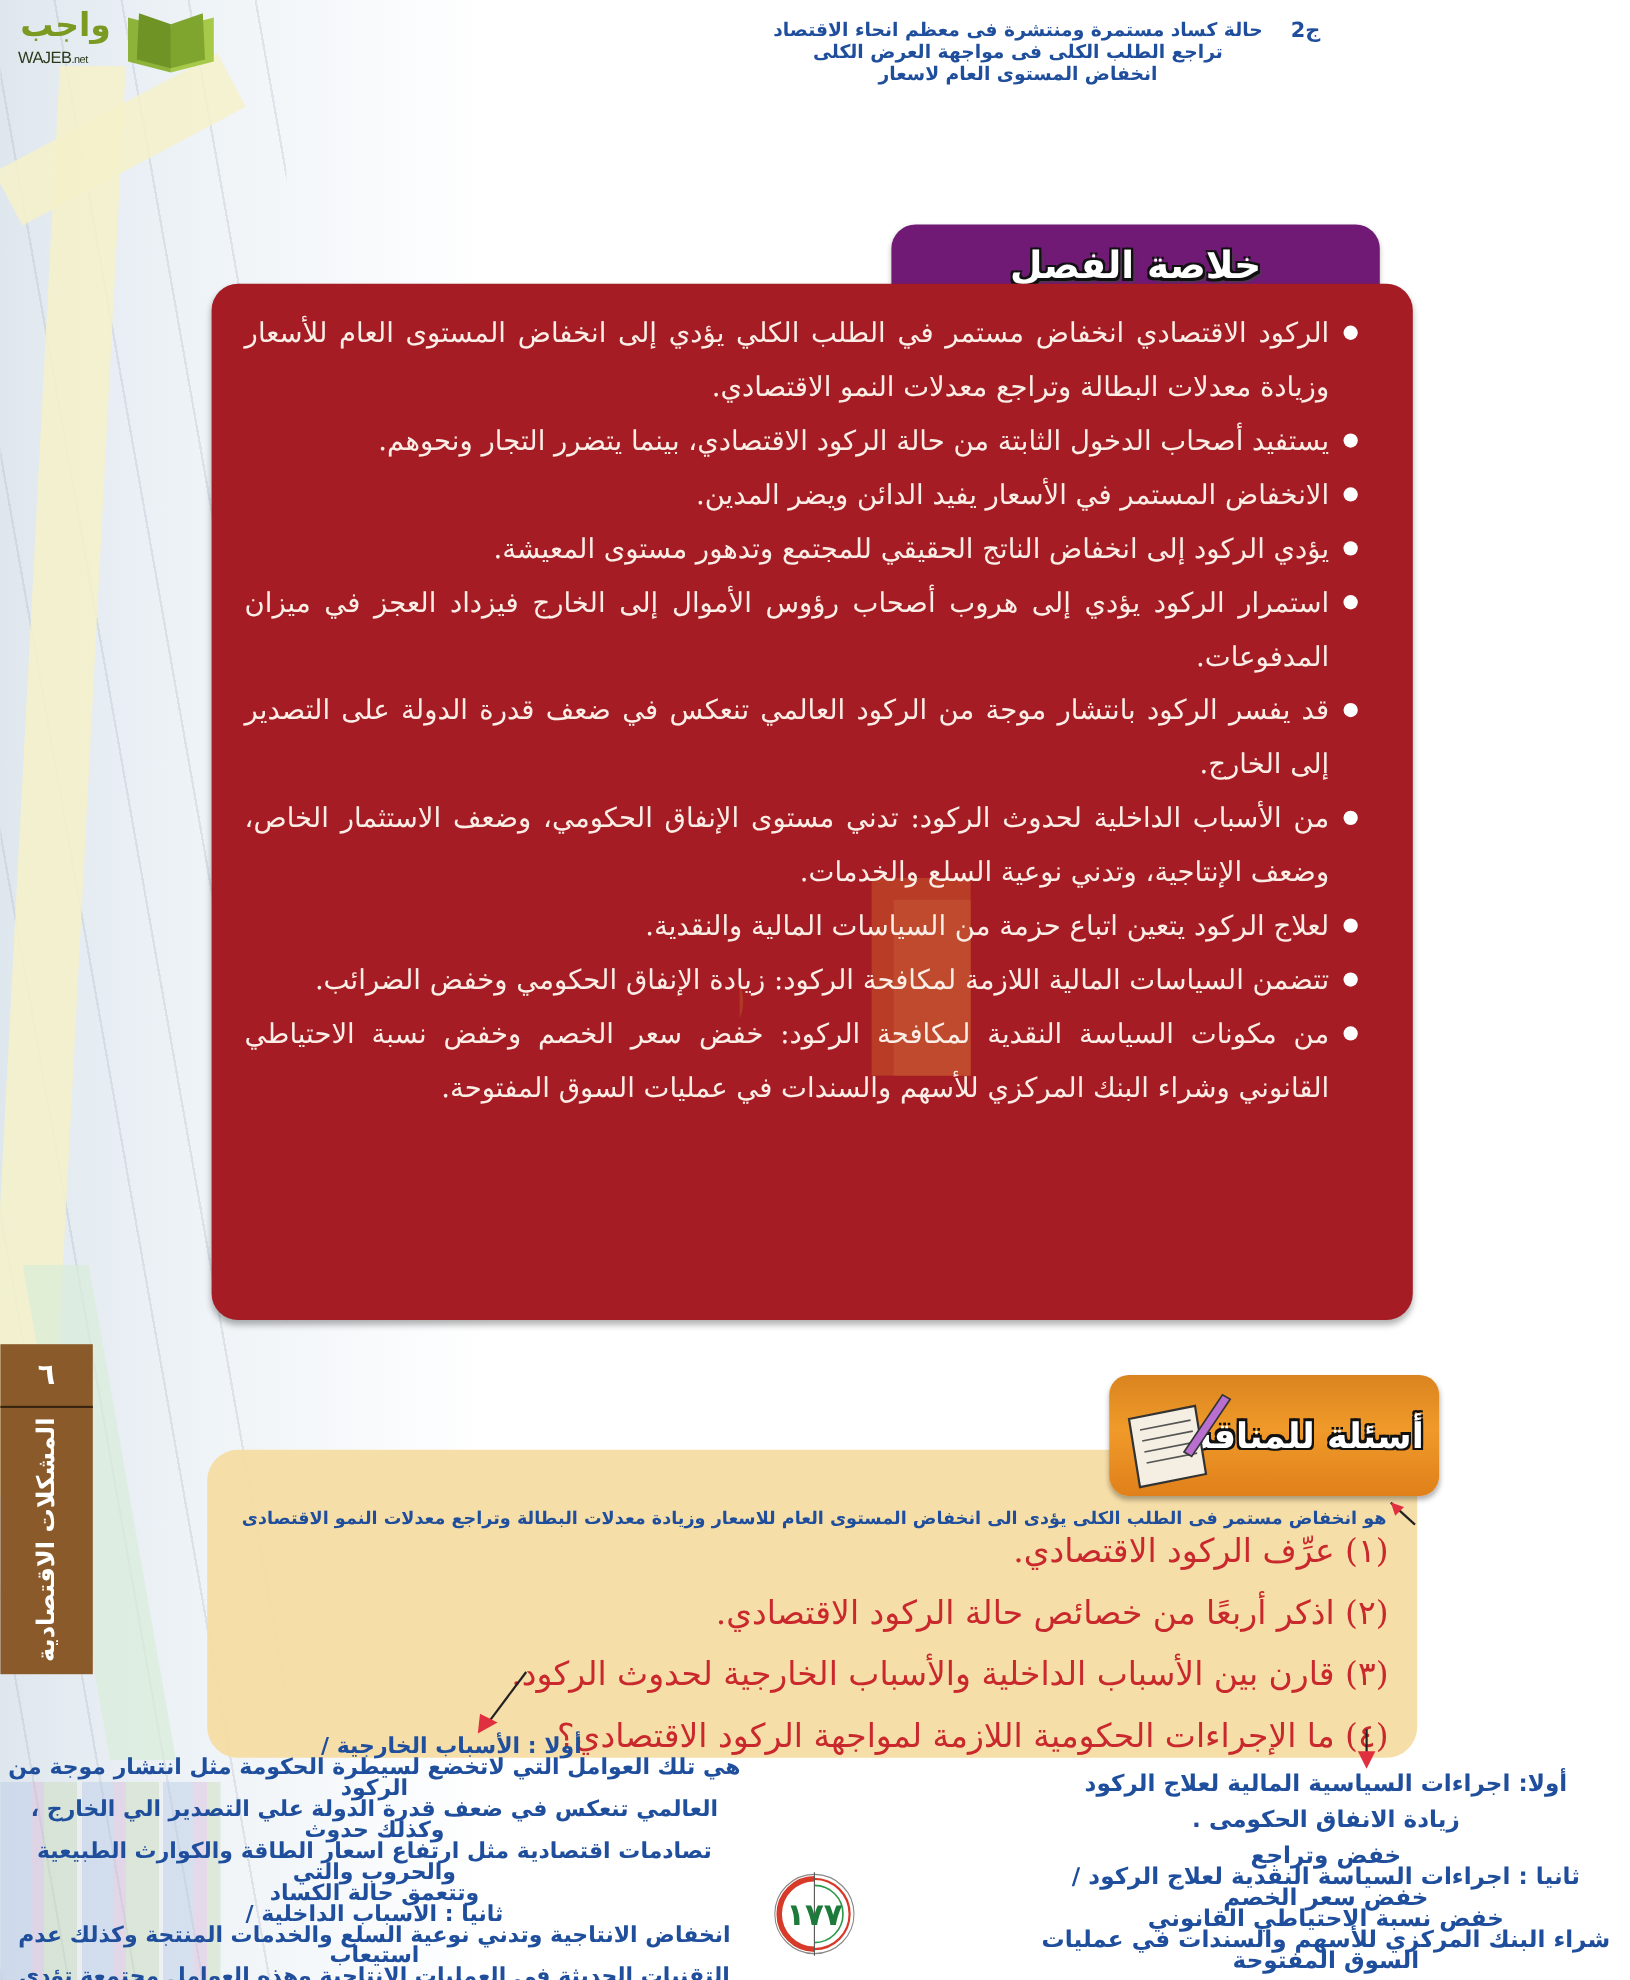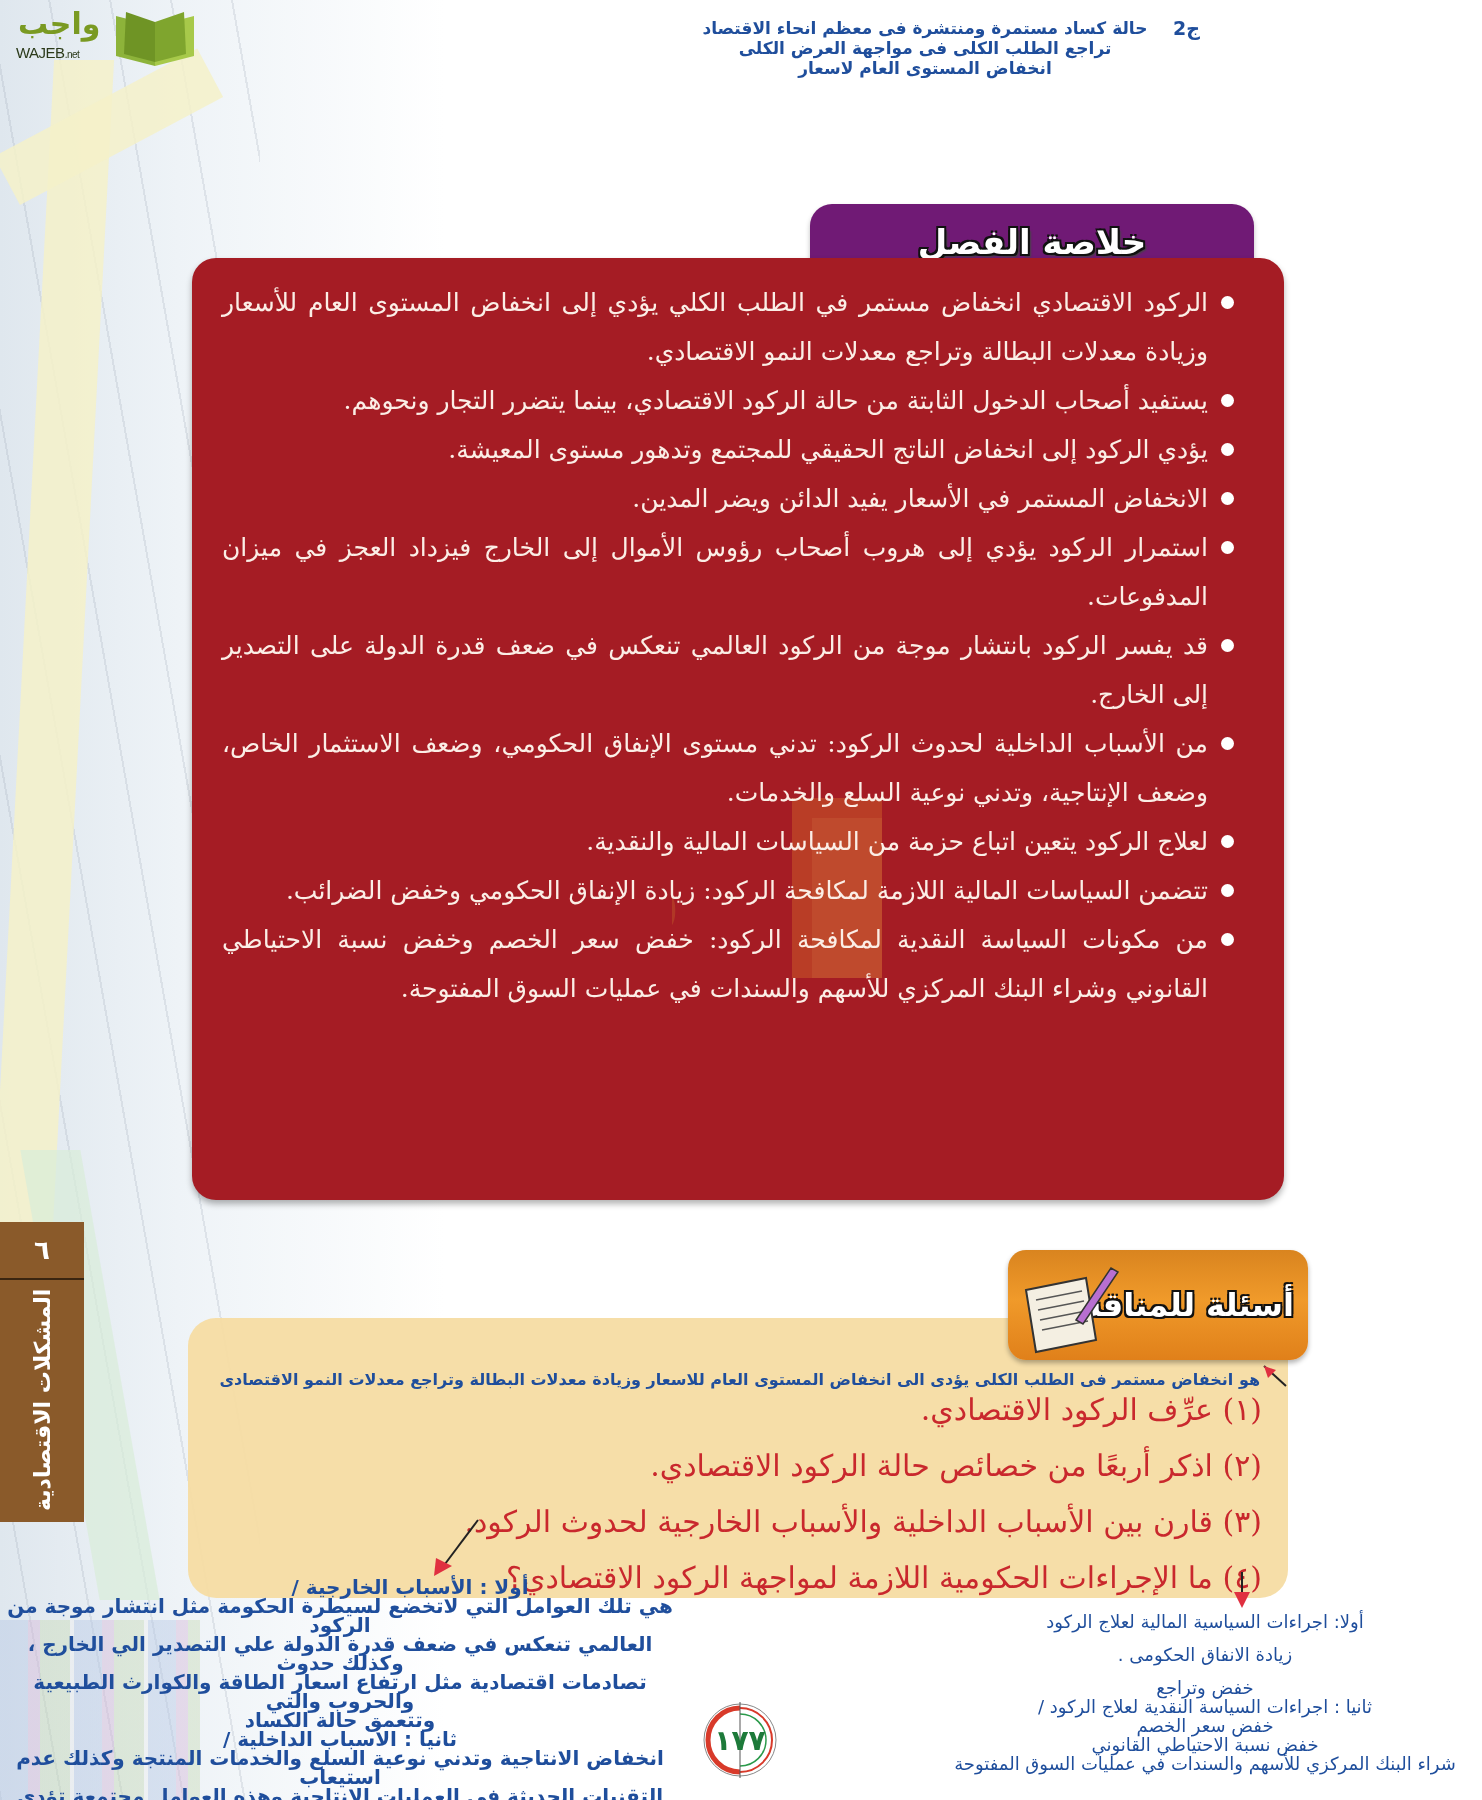--- a/index.html
+++ b/index.html
@@ -127,21 +127,21 @@
   .arrow { position: absolute; }
 
   
   .answer-left {
     position: absolute; left: 0; top: 1578px; width: 680px;
     color: #1f4e9c; font-weight: bold; font-size: 20px; line-height: 19px; text-align: center;
   }
   .answer-left .head { padding-left: 140px; }
   .answer-right {
     position: absolute; left: 930px; top: 1612px; width: 550px;
-    color: #1f4e9c; font-weight: normal; font-size: 18px; line-height: 19px; text-align: center;
+    color: #1f4e9c; font-weight: bold; font-size: 21px; line-height: 19px; text-align: center;
   }
   .answer-right .gap { height: 14px; }
 
   
   .page-num {
     position: absolute; left: 690px; top: 1700px; width: 100px; height: 80px;
   }
 </style>
 </head>
 <body>
@@ -178,22 +178,22 @@
 
 <div class="summary-box">
   <svg class="wm" viewBox="0 0 230 180">
     <rect x="120" y="0" width="90" height="180" fill="#e07a2a"></rect>
     <rect x="140" y="20" width="70" height="160" fill="#f0a040"></rect>
     <text x="10" y="120" font-size="90" fill="#c86a2a" font-family="DejaVu Sans, sans-serif" font-weight="bold">و</text>
   </svg>
   <ul class="summary-list">
     <li><span class="bullet"></span><span>الركود الاقتصادي انخفاض مستمر في الطلب الكلي يؤدي إلى انخفاض المستوى العام للأسعار وزيادة معدلات البطالة وتراجع معدلات النمو الاقتصادي.</span></li>
     <li><span class="bullet"></span><span>يستفيد أصحاب الدخول الثابتة من حالة الركود الاقتصادي، بينما يتضرر التجار ونحوهم.</span></li>
+    <li><span class="bullet"></span><span>الانخفاض المستمر في الأسعار يفيد الدائن ويضر المدين.</span></li>
     <li><span class="bullet"></span><span>يؤدي الركود إلى انخفاض الناتج الحقيقي للمجتمع وتدهور مستوى المعيشة.</span></li>
-    <li><span class="bullet"></span><span>الانخفاض المستمر في الأسعار يفيد الدائن ويضر المدين.</span></li>
     <li><span class="bullet"></span><span>استمرار الركود يؤدي إلى هروب أصحاب رؤوس الأموال إلى الخارج فيزداد العجز في ميزان المدفوعات.</span></li>
     <li><span class="bullet"></span><span>قد يفسر الركود بانتشار موجة من الركود العالمي تنعكس في ضعف قدرة الدولة على التصدير إلى الخارج.</span></li>
     <li><span class="bullet"></span><span>من الأسباب الداخلية لحدوث الركود: تدني مستوى الإنفاق الحكومي، وضعف الاستثمار الخاص، وضعف الإنتاجية، وتدني نوعية السلع والخدمات.</span></li>
     <li><span class="bullet"></span><span>لعلاج الركود يتعين اتباع حزمة من السياسات المالية والنقدية.</span></li>
     <li><span class="bullet"></span><span>تتضمن السياسات المالية اللازمة لمكافحة الركود: زيادة الإنفاق الحكومي وخفض الضرائب.</span></li>
     <li><span class="bullet"></span><span>من مكونات السياسة النقدية لمكافحة الركود: خفض سعر الخصم وخفض نسبة الاحتياطي القانوني وشراء البنك المركزي للأسهم والسندات في عمليات السوق المفتوحة.</span></li>
   </ul>
 </div>
 
 <div class="side-tab">

